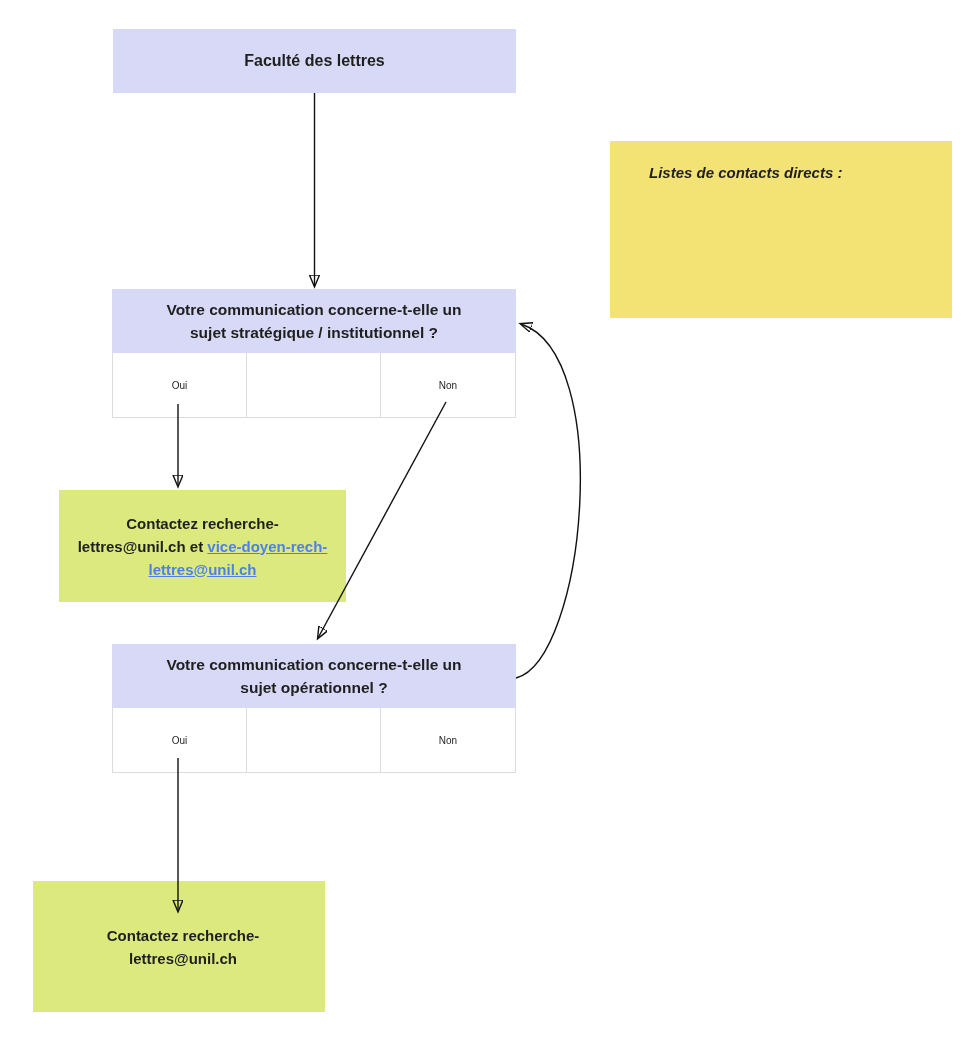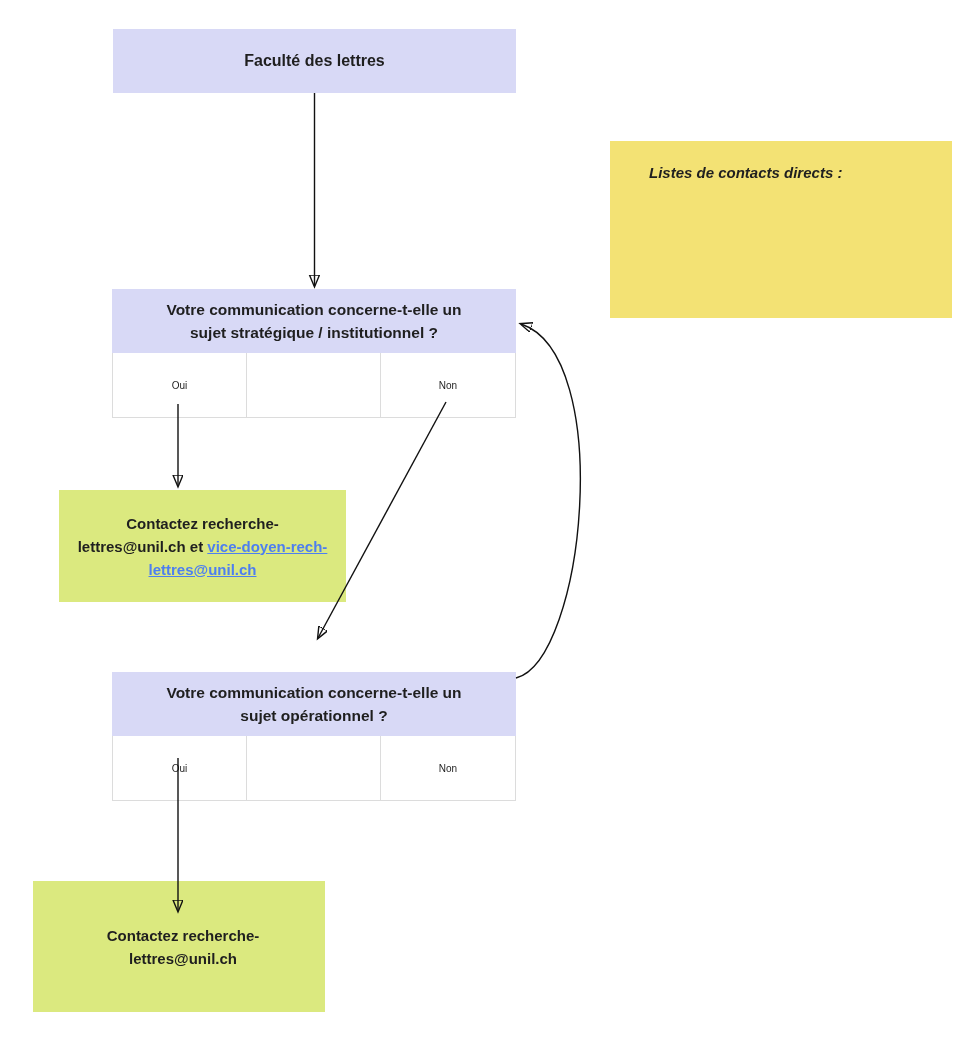--- a/index.html
+++ b/index.html
@@ -39,21 +39,21 @@
     background: var(--note_bg, #f3e274);
     text-align: left;
     font-size: 15px; line-height: 22px;
     padding: 21px 39px 0 39px;
     font-style: italic;
   }
   .note-title { font-weight: bold; }
 
   .question { width: 404px; left: 112px; }
   .q1 { top: 289px; }
-  .q2 { top: 672px; }
+  .q2 { top: 644px; }
   .q-header {
     background: var(--question_bg, #d8d9f6);
     min-height: 64px;
     display: flex; align-items: center; justify-content: center;
     text-align: center;
     font-weight: bold; font-size: 15.5px; line-height: 23px;
     padding: 0 35px;
   }
   .q-row {
     display: grid;

